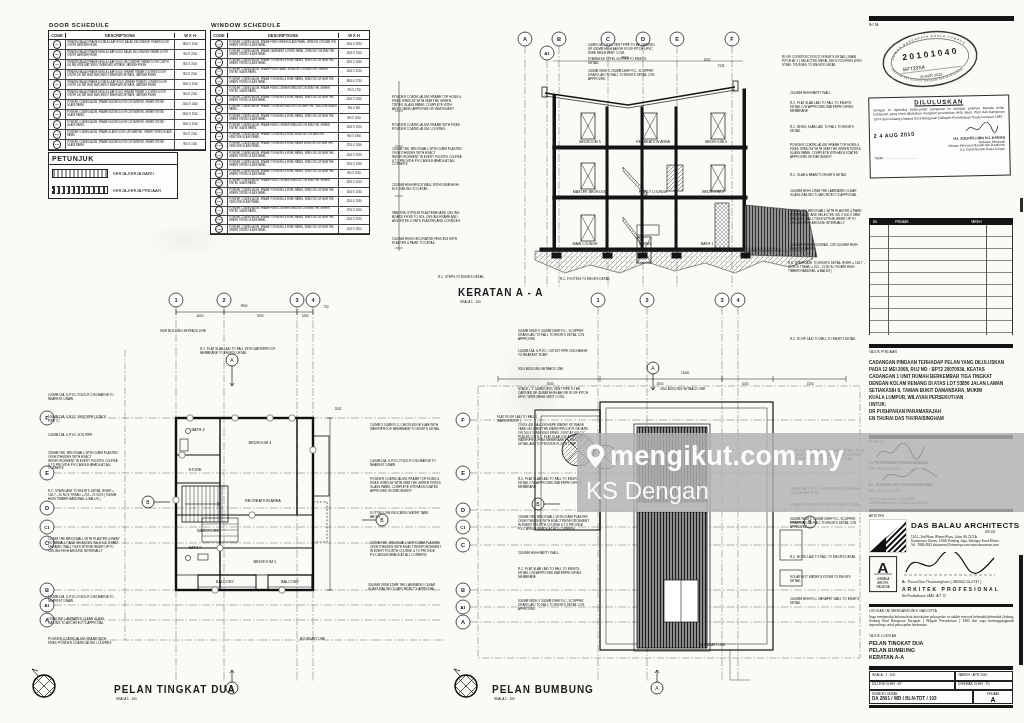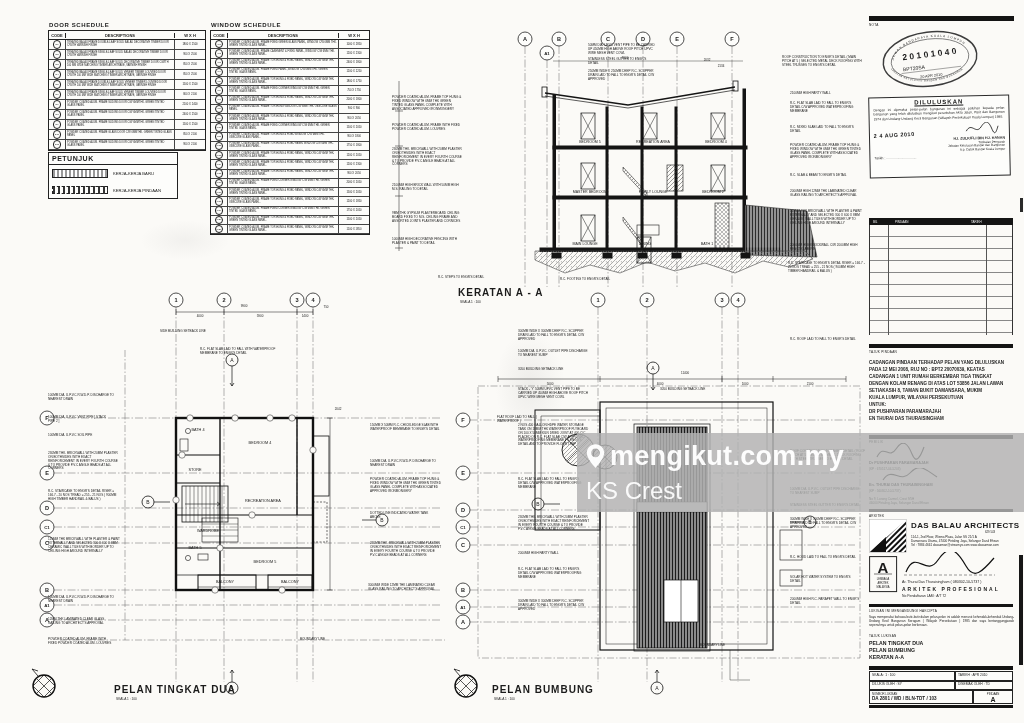--- a/index.html
+++ b/index.html
@@ -841,21 +841,21 @@
   </div>
   <div class="bar" style="left:869px;top:704.5px;width:144px;height:3.5px"></div>
 
   <div id="wm">
     <div class="wm-brand">
       <svg width="19" height="26" viewBox="0 0 24 32">
         <path d="M12 1 C5.9 1 1 5.9 1 12 c0 8.2 11 19 11 19 s11 -10.8 11 -19 C23 5.9 18.1 1 12 1 z M12 17.5 a5.5 5.5 0 1 1 0 -11 a5.5 5.5 0 0 1 0 11 z" fill="rgba(255,255,255,.96)"></path>
       </svg>
       <span>mengikut.com.my</span>
     </div>
-    <div class="wm-user"><span>KS Crest</span></div>
+    <div class="wm-user"><span>KS Dengan</span></div>
   </div>
 
 <div class="ann" style="left: 392px; top: 96px; width: 70px;">POWDER COATED ALUM. FRAME TOP HUNG &amp; FIXED WINDOW WITH 6MM THK GREEN TINTED GLASS PANEL COMPLETE WITH ASSOCIATED APPROVED IRONMONGERY</div>
     <div class="ann" style="left: 392px; top: 124px; width: 70px;">POWDER COATED ALUM. FRAME WITH FIXED POWDER COATED ALUM. LOUVRES</div>
     <div class="ann" style="left: 392px; top: 148px; width: 70px;">230MM THK. BRICKWALL WITH 20MM PLASTER ON BOTHSIDES WITH EXACT REINFORCEMENT IN EVERY FOURTH COURSE &amp; TO PROVIDE P.V.C ANGLE BEADS AT ALL CORNERS</div>
     <div class="ann" style="left: 392px; top: 184px; width: 70px;">2100MM HIGH BRICK WALL WITH 50MM HIGH M.S. RAILING TO DETAIL</div>
     <div class="ann" style="left: 392px; top: 212px; width: 70px;">9MM THK GYPSUM PLASTERBOARD CEILING BOARD FIXED TO M.S. CEILING FRAME AND ASSORTED JOINTS PLASTER AND CORNICES</div>
     <div class="ann" style="left: 392px; top: 238px; width: 70px;">1000MM HIGH DECORATIVE FENCING WITH PLASTER &amp; PAINT TO DETAIL</div>
     <div class="ann" style="left: 438px; top: 276px; width: 55px;">R.C. STEPS TO ENGR'S DETAIL</div>
     <div class="ann" style="left: 560px; top: 278px; width: 60px;">R.C. FOOTING TO ENGR'S DETAIL</div>

